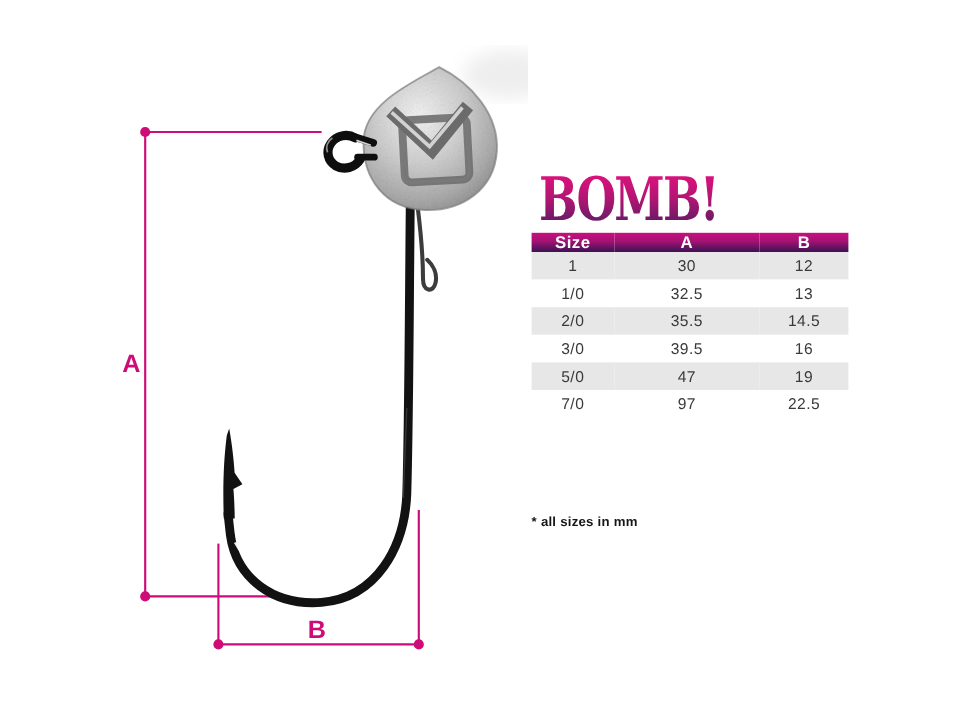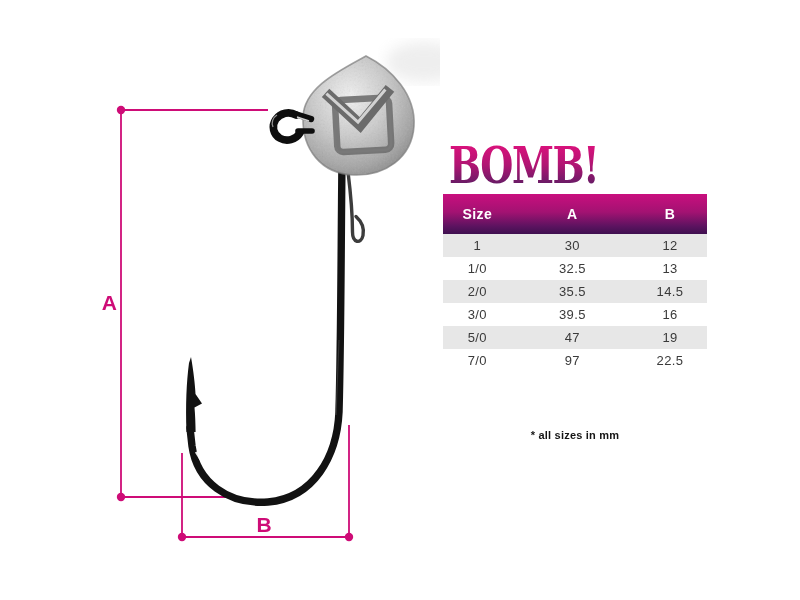--- a/index.html
+++ b/index.html
@@ -16,34 +16,34 @@
   .title-svg{position:absolute;left:443px;top:141px;width:220px;height:50px;}
 
   .size-table{
     position:absolute;left:443px;top:194px;width:264px;
     border-collapse:collapse;table-layout:fixed;
   }
   .size-table col.c-size{width:26%;}
   .size-table col.c-a{width:46%;}
   .size-table col.c-b{width:28%;}
   .size-table th{
-    height:40px;padding:0;text-align:center;vertical-align:middle;
+    height:16px;padding:0;text-align:center;vertical-align:middle;
     background:linear-gradient(180deg,#c90f7e 0%,#a31272 45%,#5d1360 80%,#3f1050 100%);
     color:#ffffff;font-size:14px;font-weight:bold;letter-spacing:.4px;
   }
   .size-table td{
     height:23px;padding:0;text-align:center;vertical-align:middle;
     font-size:13px;color:#3a3a3a;letter-spacing:.4px;
   }
   .size-table tbody tr:nth-child(odd){background:#e7e7e7;}
   .size-table tbody tr:nth-child(even){background:#ffffff;}
 
   .footnote{
     position:absolute;left:443px;top:429px;width:264px;
-    text-align:center;font-size:11px;font-weight:bold;color:#151515;
+    text-align:left;font-size:11px;font-weight:bold;color:#151515;
     letter-spacing:.2px;
   }
 </style>
 </head>
 <body>
 
 <div class="stage">
 
   <svg class="diagram-svg" viewBox="0 0 440 600">
     <defs>

